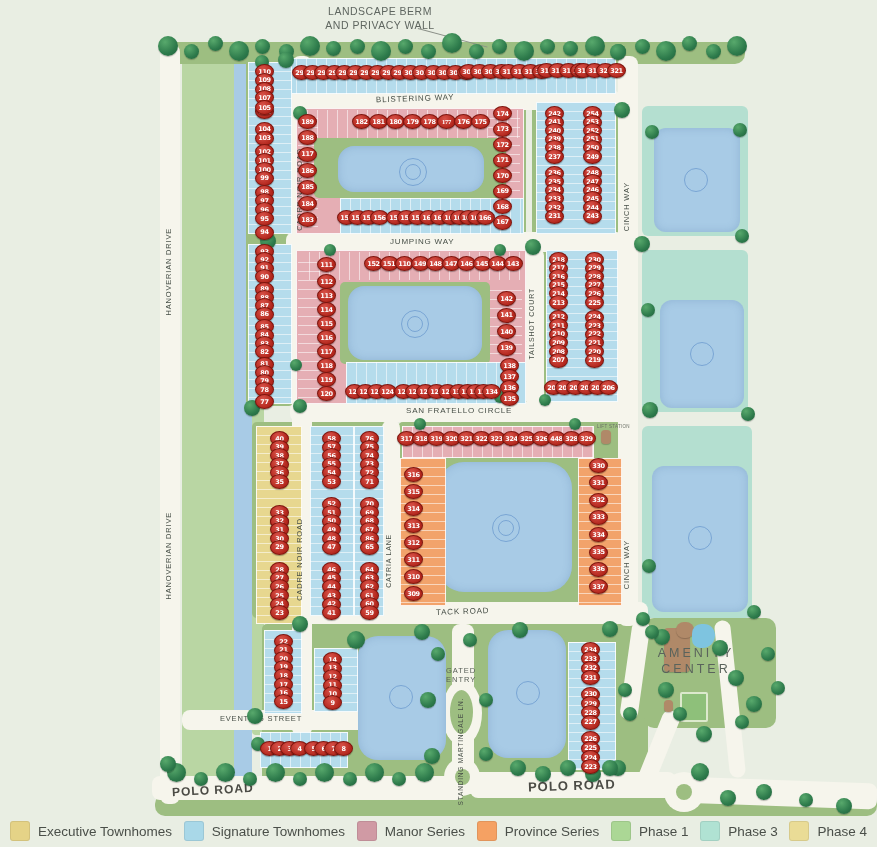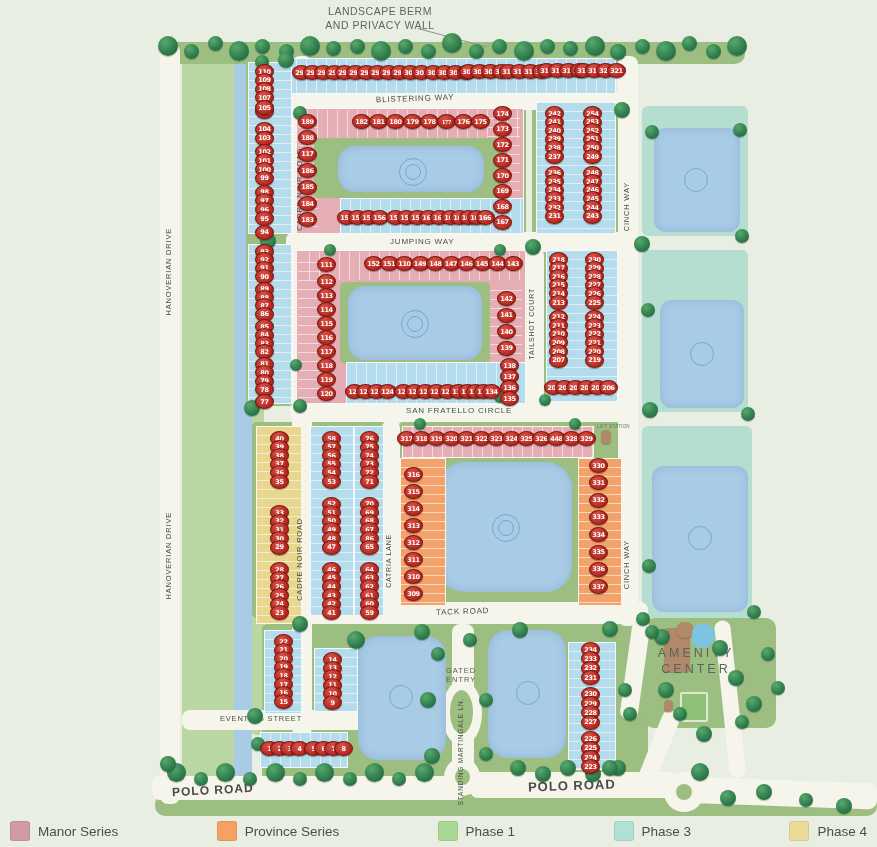--- a/index.html
+++ b/index.html
@@ -608,20 +608,28 @@
       <div class="lot" style="left: 263px; top: 350.4px;">82</div>
       <div class="lot" style="left: 263px; top: 362.8px;">81</div>
       <div class="lot" style="left: 263px; top: 371.2px;">80</div>
       <div class="lot" style="left: 263px; top: 379.6px;">79</div>
       <div class="lot" style="left: 263px; top: 388px;">78</div>
       <div class="lot" style="left: 263px; top: 400.4px;">77</div>
     </div>
 
   <div class="legend" id="legend">
       <div class="leg-item">
+        <span class="leg-sw" style="background: rgb(229, 211, 135);"></span>
+        <span class="leg-tx">Executive Townhomes</span>
+      </div>
+      <div class="leg-item">
+        <span class="leg-sw" style="background: rgb(169, 216, 232);"></span>
+        <span class="leg-tx">Signature Townhomes</span>
+      </div>
+      <div class="leg-item">
         <span class="leg-sw" style="background: rgb(208, 154, 164);"></span>
         <span class="leg-tx">Manor Series</span>
       </div>
       <div class="leg-item">
         <span class="leg-sw" style="background: rgb(245, 161, 99);"></span>
         <span class="leg-tx">Province Series</span>
       </div>
       <div class="leg-item">
         <span class="leg-sw" style="background: rgb(171, 215, 149);"></span>
         <span class="leg-tx">Phase 1</span>

